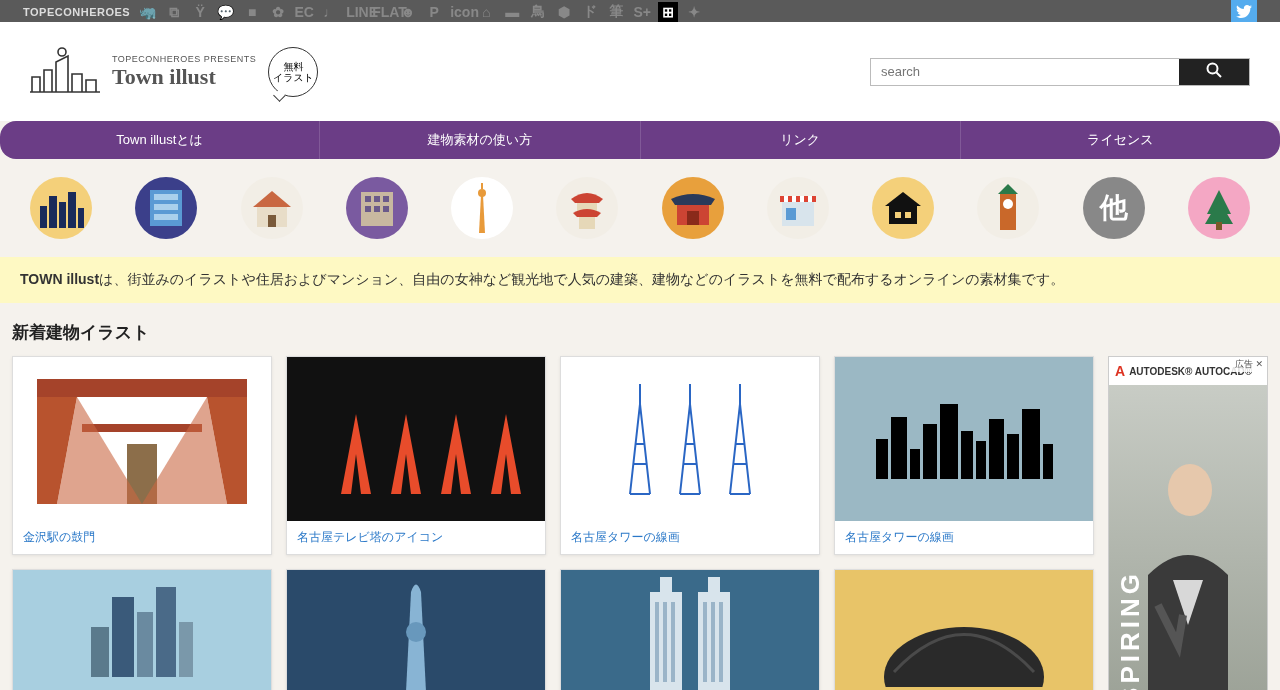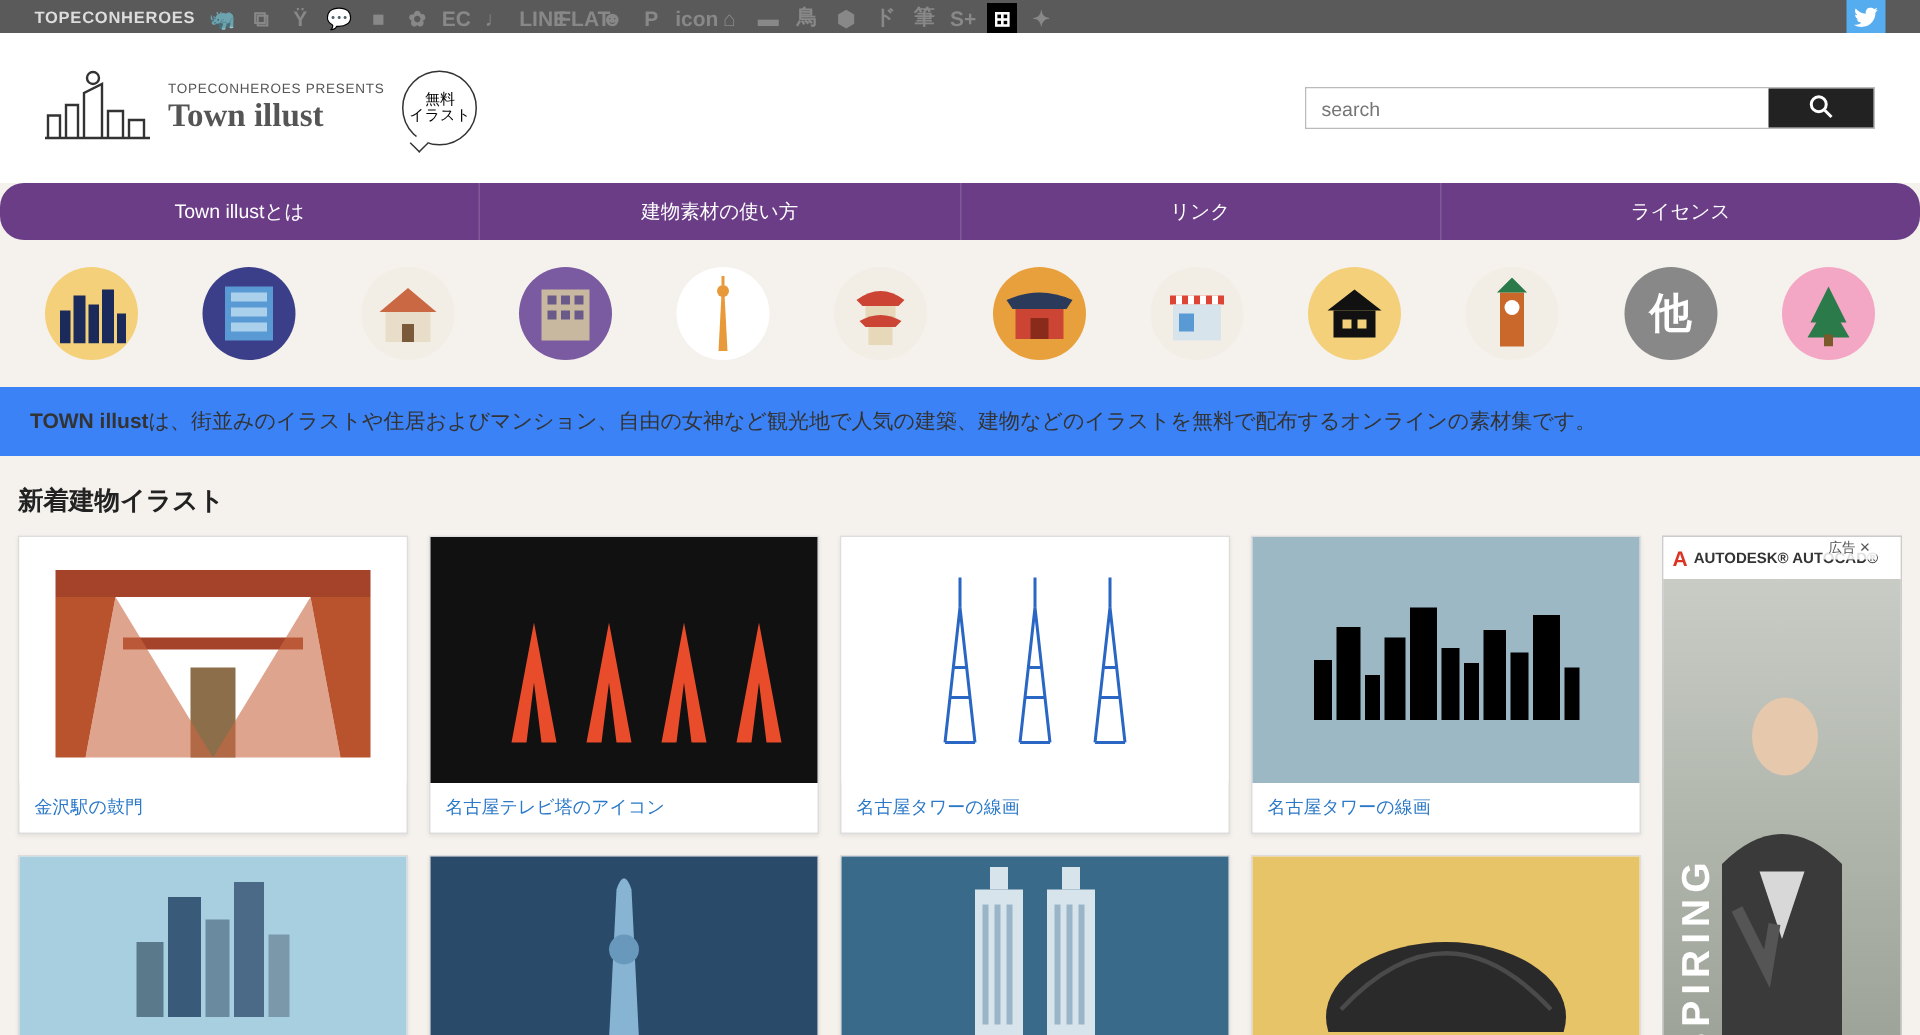--- a/index.html
+++ b/index.html
@@ -20,31 +20,31 @@
 .badge { border: 1.5px solid #333; border-radius: 50%; width: 50px; height: 50px; display: flex; align-items: center; justify-content: center; font-size: 10px; text-align: center; line-height: 1.1; position: relative; }
 .badge::after { content: ""; position: absolute; bottom: -4px; left: 6px; width: 8px; height: 8px; border-left: 1.5px solid #333; border-bottom: 1.5px solid #333; background:#fff; transform: rotate(-45deg); }
 .searchbox { display: flex; border: 1px solid #bbb; height: 28px; width: 380px; }
 .searchbox input { border: none; padding: 0 10px; flex: 1; font-size: 13px; outline: none; }
 .searchbox button { background: #222; color: #fff; border: none; width: 70px; cursor: pointer; font-size: 14px; }
 .nav { background: #6b3d86; display: flex; border-radius: 16px; }
 .nav a { flex: 1; text-align: center; color: #fff; padding: 10px 0; font-size: 13px; text-decoration: none; border-right: 1px solid rgba(255,255,255,0.15); }
 .nav a:last-child { border-right: none; }
 .category-row { background: #f5f2ed; padding: 18px 30px; display: flex; gap: 28px; justify-content: space-between; }
 .cat-circle { width: 62px; height: 62px; border-radius: 50%; display: flex; align-items: center; justify-content: center; font-size: 28px; cursor: pointer; overflow: hidden; }
-.intro-bar { background: #3b82f6; padding: 14px 20px; font-size: 14px; color: #333; }
+.intro-bar { background: #fef9c3; padding: 14px 20px; font-size: 14px; color: #333; }
 .intro-bar b { font-weight: bold; }
 .section-title { font-size: 17px; font-weight: bold; padding: 18px 12px 12px; color: #222; }
 .content-area { display: flex; gap: 14px; padding: 0 12px; }
 .grid-wrap { flex: 1; }
 .grid { display: grid; grid-template-columns: repeat(4, 1fr); gap: 14px; }
 .card { background: #fff; border: 1px solid #ddd; box-shadow: 0 1px 3px rgba(0,0,0,0.08); }
 .card .thumb { height: 164px; display: flex; align-items: center; justify-content: center; position: relative; overflow: hidden; }
 .card .caption { padding: 8px 10px; font-size: 12px; color: #2a78c8; }
 .ad-side { width: 160px; background: #e8e8e8; border: 1px solid #ccc; position: relative; min-height: 360px; display: flex; flex-direction: column; }
-.ad-label { position: absolute; top: 0; right: 16px; font-size: 9px; background: rgba(255,255,255,0.85); padding: 1px 4px; color: #555; }
+.ad-label { position: absolute; top: 0; right: 0; font-size: 9px; background: rgba(255,255,255,0.85); padding: 1px 4px; color: #555; }
 .ad-head { background: #fff; padding: 6px; font-size: 10px; font-weight: bold; color: #333; display:flex; align-items:center; gap:4px;}
 .ad-head .alogo { color:#d32; font-size:14px; font-weight:bold;}
 .ad-body { flex:1; background: linear-gradient(#c8ccc5,#9aa095); position:relative; display:flex; align-items:flex-end; justify-content:center;}
 .ad-vert { position:absolute; left:6px; bottom:10px; writing-mode: vertical-rl; transform: rotate(180deg); font-size: 26px; font-weight:bold; color:#fff; letter-spacing:4px;}
 .row2 .thumb { height: 124px; }
 
 .sil { display:flex; align-items:flex-end; gap:3px; }
 .sil span { background:#000; }
 </style>
 </head>

